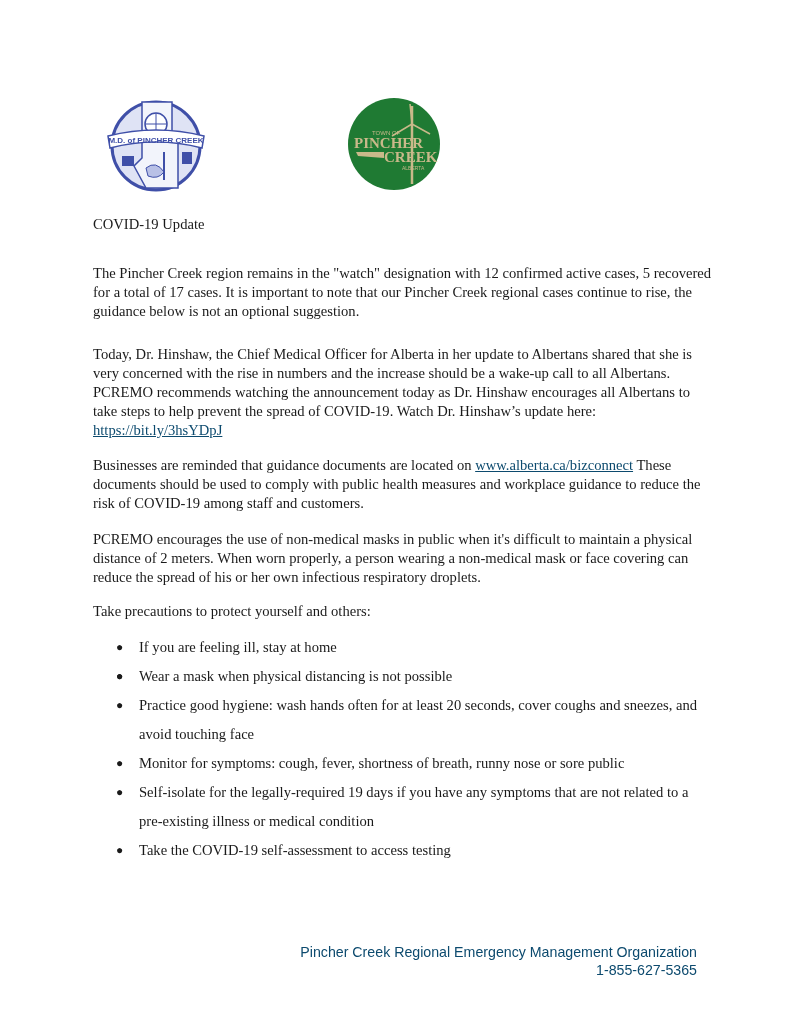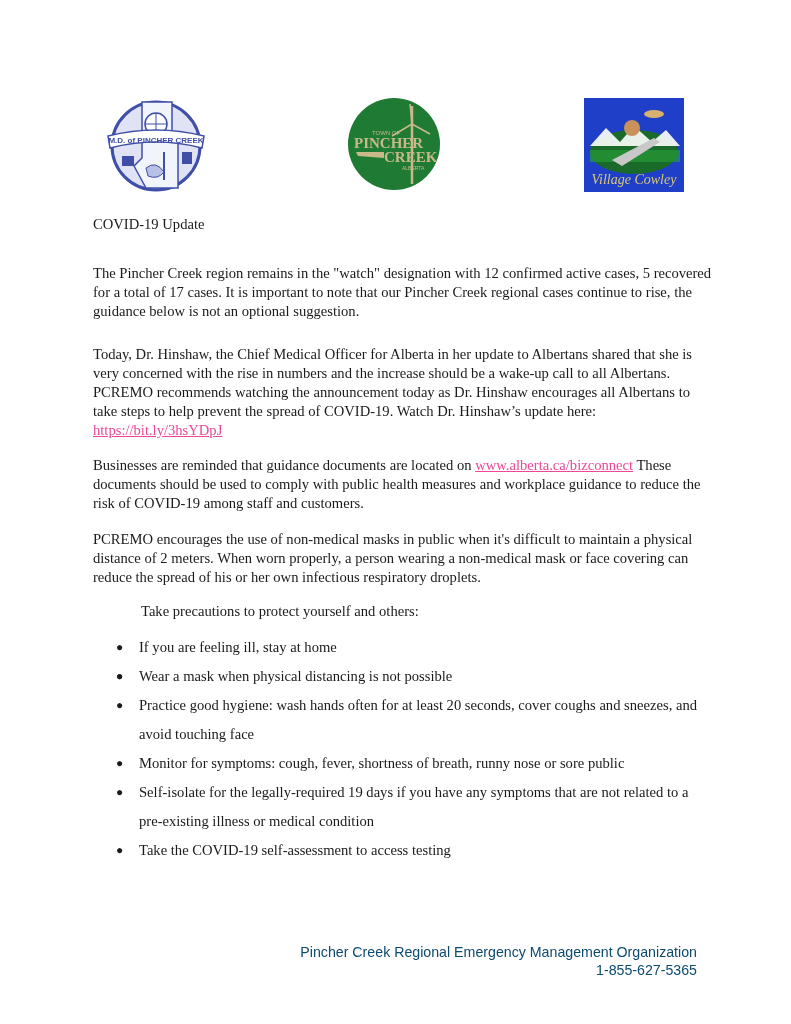--- a/index.html
+++ b/index.html
@@ -11,23 +11,23 @@
   .logo-town { left: 348px; top: 98px; width: 92px; height: 92px; }
   .logo-village { left: 584px; top: 98px; width: 100px; height: 94px; }
 
   .text { font-family: "Liberation Serif", serif; font-size: 14.6px; color: #1a1a1a; line-height: 19px; }
   .block { position: absolute; left: 93px; width: 620px; }
   .header { top: 215px; }
   .p1 { top: 264px; }
   .p2 { top: 345px; }
   .p3 { top: 456px; }
   .p4 { top: 530px; }
-  .p5 { top: 602px; margin-left: 48px; }
+  .p5 { top: 602px; }
 
-  a.link { color: #ec4899; text-decoration: underline; }
+  a.link { color: #0c4a6e; text-decoration: underline; }
 
   .bullets { position: absolute; left: 93px; top: 633px; width: 620px; margin: 0; padding: 0; list-style: none; }
   .bullets li { position: relative; padding-left: 46px; line-height: 29px; font-family: "Liberation Serif", serif; font-size: 14.6px; color: #1a1a1a; }
   .bullets li .dot { position: absolute; left: 23px; top: 0; font-size: 12px; }
 
   .footer { position: absolute; right: 94px; top: 943px; text-align: right; font-family: "Liberation Sans", sans-serif; font-size: 14.2px; color: #0c4a6e; line-height: 18px; }
 </style>
 </head>
 <body>
 
@@ -56,32 +56,20 @@
       <line x1="64" y1="26" x2="82" y2="36" stroke="#c9b98a" stroke-width="1.5"></line>
       <line x1="64" y1="26" x2="62" y2="6" stroke="#c9b98a" stroke-width="1.5"></line>
       <text x="24" y="37" font-family="Liberation Sans, sans-serif" font-size="6" fill="#c9b98a">TOWN OF</text>
       <text x="6" y="50" font-family="Liberation Serif, serif" font-size="15" font-weight="bold" fill="#c9b98a">PINCHER</text>
       <text x="36" y="64" font-family="Liberation Serif, serif" font-size="15" font-weight="bold" fill="#c9b98a">CREEK</text>
       <text x="54" y="72" font-family="Liberation Sans, sans-serif" font-size="5" fill="#c9b98a">ALBERTA</text>
       <path d="M8 54 L36 54 L36 60 L10 58 Z" fill="#c9b98a"></path>
     </svg>
   </div>
 
-  <div class="logo logo-village">
-    <svg width="100" height="94" viewBox="0 0 100 94">
-      <rect x="0" y="0" width="100" height="94" fill="#1f3fc8"></rect>
-      <ellipse cx="50" cy="54" rx="44" ry="22" fill="#1a6b2a"></ellipse>
-      <path d="M6 48 L22 30 L36 44 L50 28 L68 44 L82 32 L96 48 Z" fill="#ffffff" opacity="0.9"></path>
-      <path d="M6 52 L96 52 L96 64 L6 64 Z" fill="#2aa13a" opacity="0.6"></path>
-      <path d="M28 62 L70 40 L76 44 L38 68 Z" fill="#c8c8c8"></path>
-      <circle cx="48" cy="30" r="8" fill="#c8925a"></circle>
-      <ellipse cx="70" cy="16" rx="10" ry="4" fill="#d8b070"></ellipse>
-      <text x="50" y="86" text-anchor="middle" font-family="Liberation Serif, serif" font-style="italic" font-size="14" fill="#d8c878">Village Cowley</text>
-    </svg>
-  </div>
 
   <div class="block header text">
     <div>COVID-19 Update</div>
   </div>
 
   <div class="block p1 text">The Pincher Creek region remains in the "watch" designation with 12 confirmed active cases, 5 recovered for a total of 17 cases.  It is important to note that our Pincher Creek regional cases continue to rise, the guidance below is not an optional suggestion.</div>
 
   <div class="block p2 text"><span>Today, Dr. Hinshaw, the Chief Medical Officer for Alberta in her update to Albertans shared that she is very concerned with the rise in numbers and the increase should be a wake-up call to all Albertans.  PCREMO recommends watching the announcement today as Dr. Hinshaw encourages all Albertans to take steps to help prevent the spread of COVID-19.  Watch Dr. Hinshaw’s update here: </span><a class="link" href="#">https://bit.ly/3hsYDpJ</a></div>
 
   <div class="block p3 text"><span>Businesses are reminded that guidance documents are located on </span><a class="link" href="#">www.alberta.ca/bizconnect</a><span> These documents should be used to comply with public health measures and workplace guidance to reduce the risk of COVID-19 among staff and customers.</span></div>

